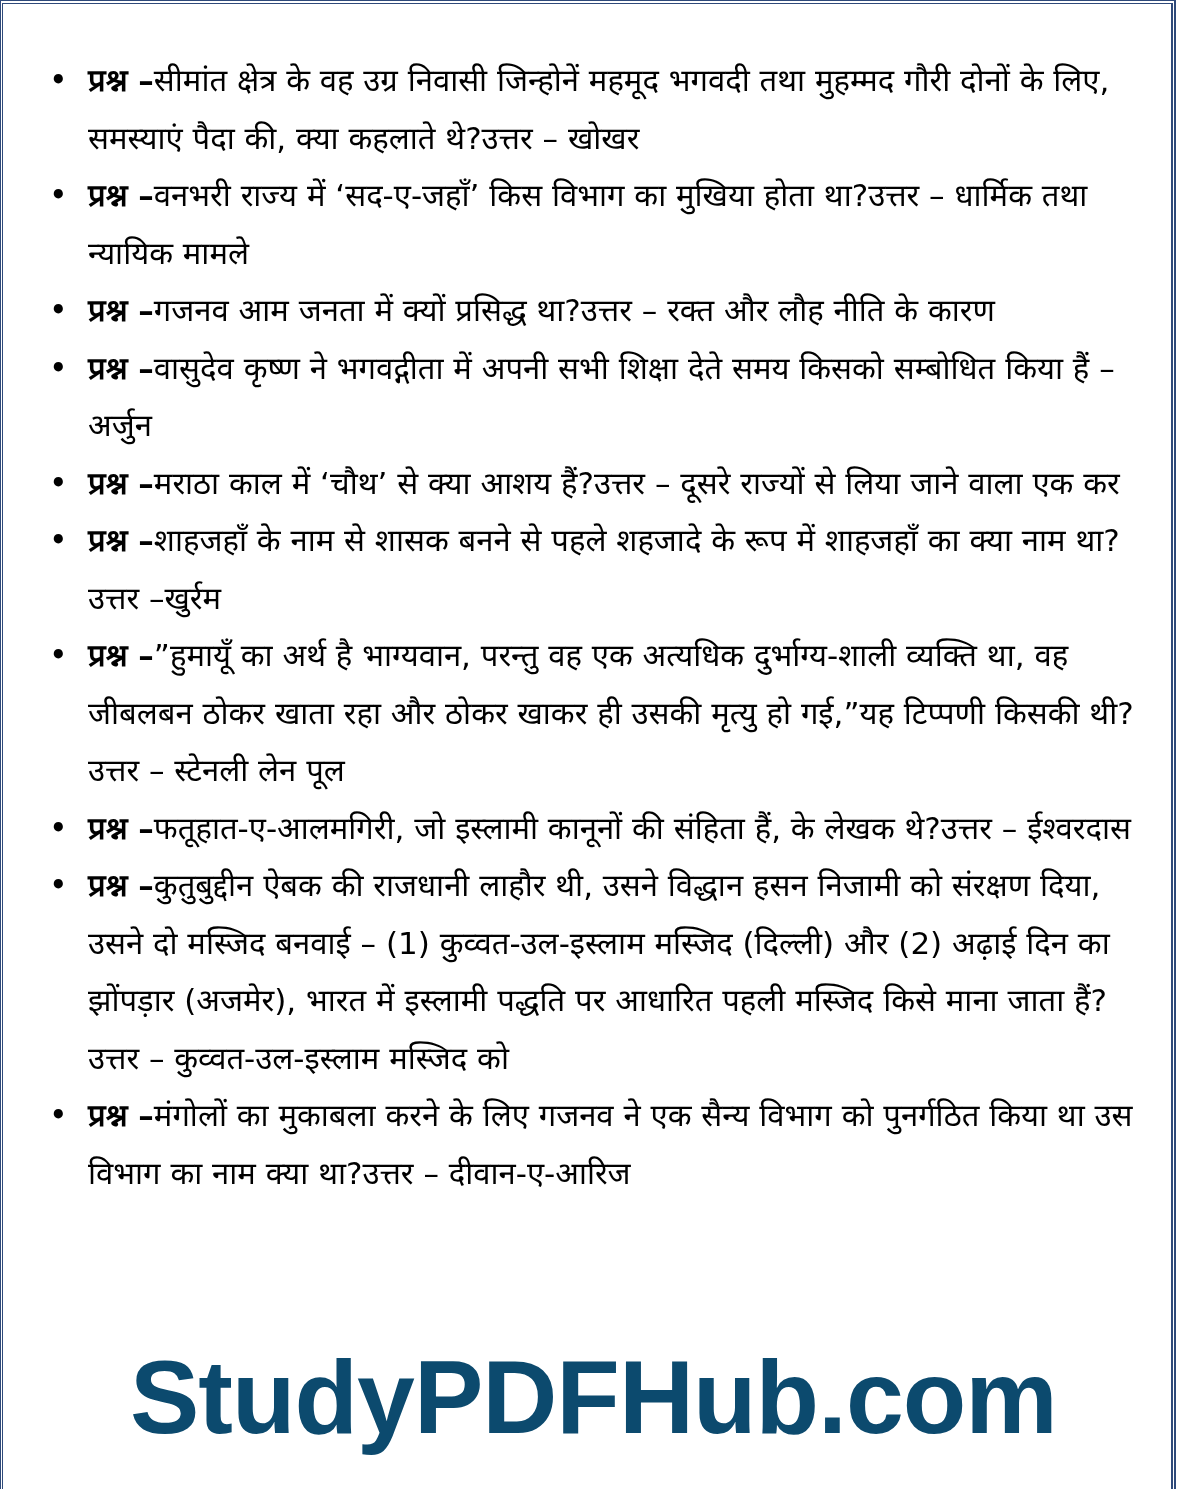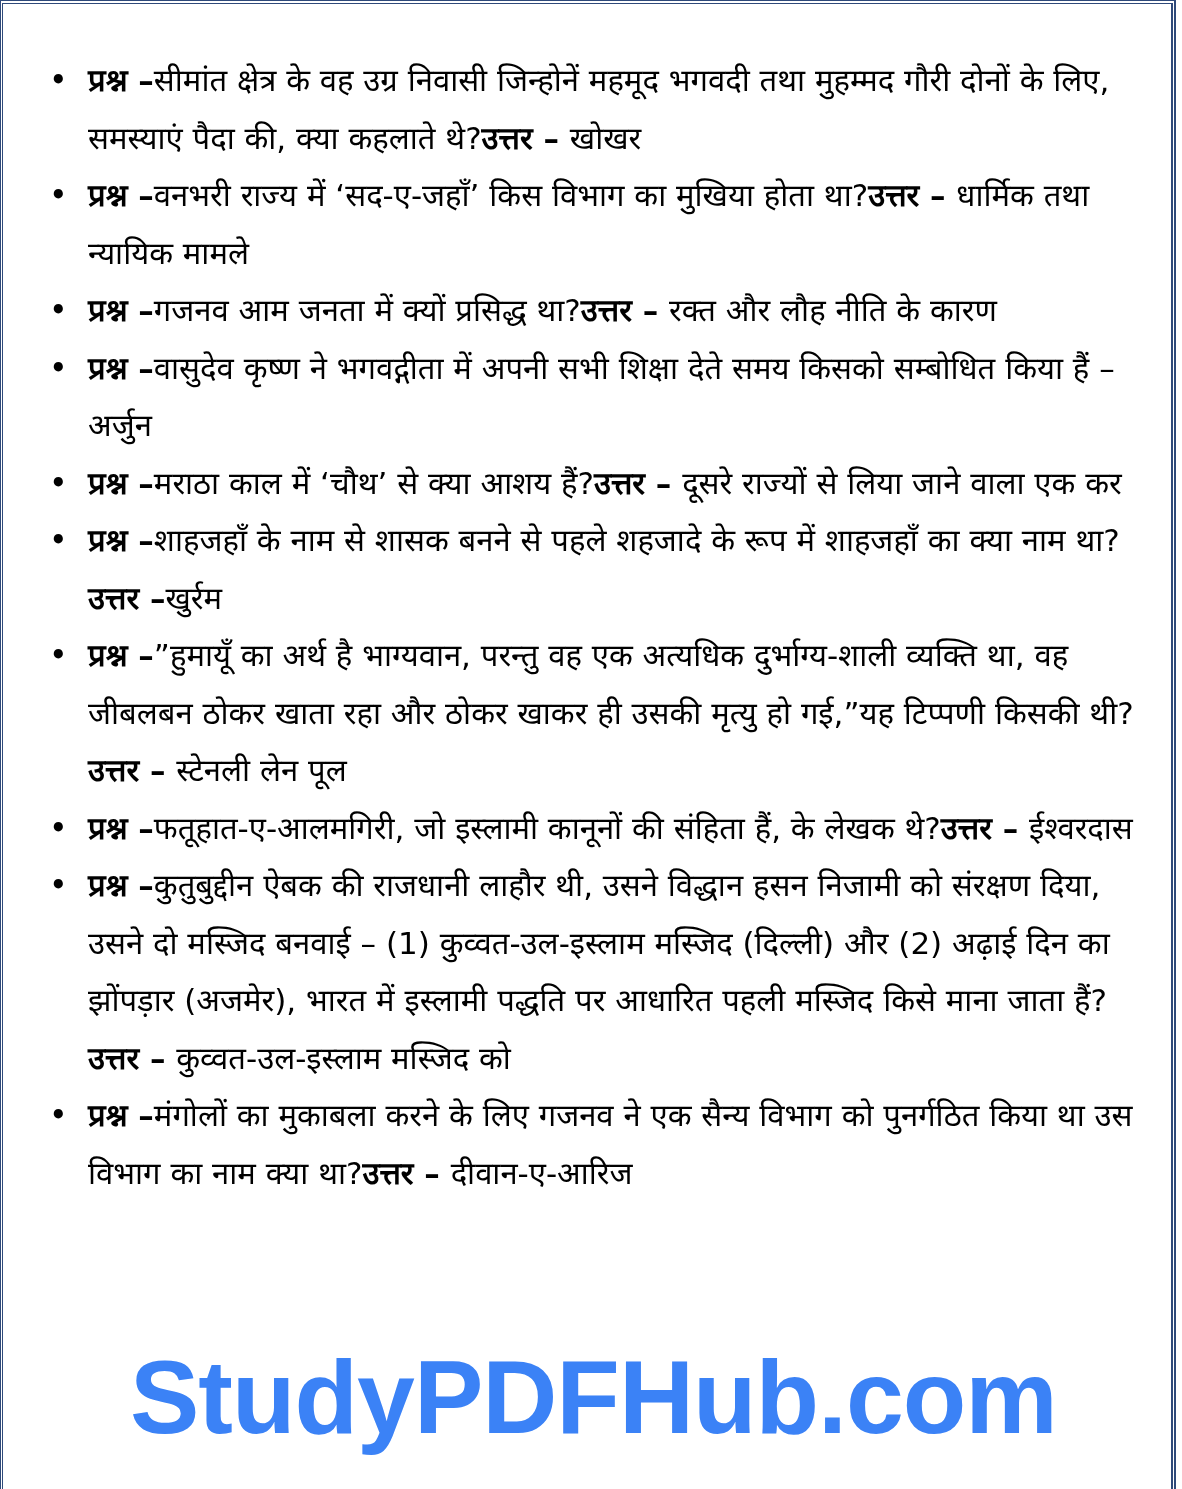--- a/index.html
+++ b/index.html
@@ -11,26 +11,26 @@
     }
     .content {
       position: absolute; left: 44px; top: 52px; width: 1110px;
       font-family: "DejaVu Sans", sans-serif; color: #000;
       font-size: 31px; line-height: 57.5px;
     }
     ul.qa-list { list-style: none; margin: 0; padding: 0; }
     li.qa-item { position: relative; padding-left: 44px; }
     .bullet { position: absolute; left: 6px; top: 0; font-size: 26px; font-weight: bold; }
     .q-label { font-weight: bold; text-align: right; }
-    .a-label { font-weight: bold; }
+    .a-label { font-weight: normal; }
     .answer { font-weight: normal; }
     .watermark {
       position: absolute; left: 130px; top: 1345px; width: 930px;
       font-family: "Liberation Sans", sans-serif; font-weight: bold;
-      font-size: 104px; letter-spacing: -1px; color: #3b82f6; line-height: 1; white-space: nowrap;
+      font-size: 104px; letter-spacing: -1px; color: #0c4a6e; line-height: 1; white-space: nowrap;
     }
   </style>
 </head>
 <body>
 
 <div class="page-border"></div>
 
 <div class="content">
   <ul class="qa-list">
     <li class="qa-item"><span class="bullet">•</span><span class="q-label">प्रश्न –</span><span>सीमांत क्षेत्र के वह उग्र निवासी जिन्होनें महमूद भगवदी तथा मुहम्मद गौरी दोनों के लिए, समस्याएं पैदा की, क्या कहलाते थे?</span><span class="a-label">उत्तर – </span><span class="answer">खोखर</span></li>

